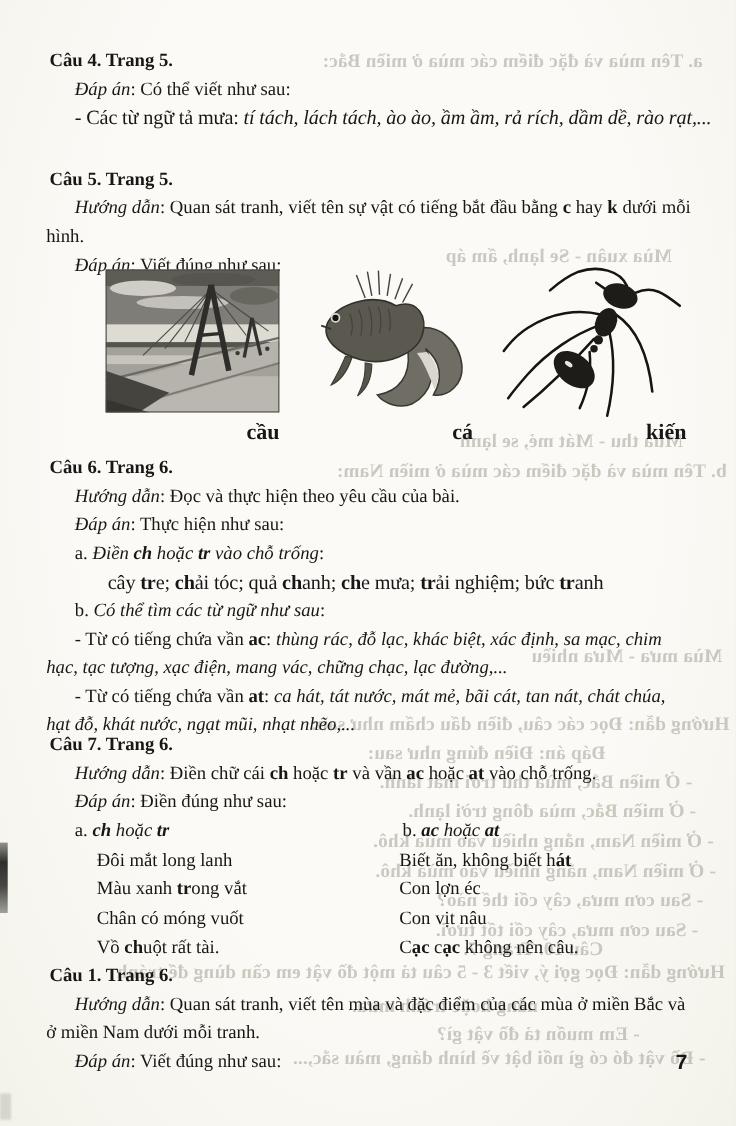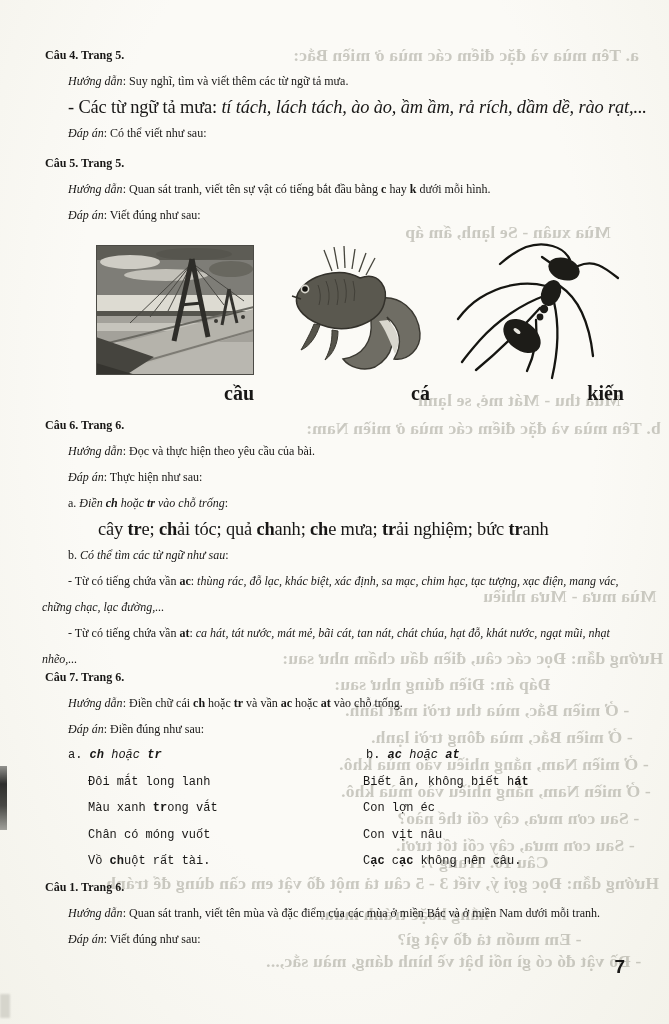--- a/index.html
+++ b/index.html
@@ -31,34 +31,34 @@
     background:linear-gradient(#8a8a86,#1e1e1c 28%,#3a3a36 62%,#9a9a94);
     filter:blur(.6px);opacity:.92;
   }
   .smudge-light{
     position:absolute;left:0;top:994px;width:10px;height:24px;
     background:#cfcec5;filter:blur(1.2px);opacity:.8;
   }
   
   .content{position:absolute;left:42px;width:587px;top:0;}
   .blk{position:absolute;left:0;width:587px;}
-  .line{margin:0;line-height:26px;font-size:12px;}
+  .line{margin:0;line-height:26px;font-size:17px;}
   .heading{text-indent:3px;font-weight:bold;}
   .para{text-indent:26px;}
   .indent2{text-indent:56px;}
   .tight{font-size:18.4px;letter-spacing:-0.15px;white-space:nowrap;}
   .seg-n{}
   .seg-b{font-weight:bold;}
   .seg-i{font-style:italic;}
   .seg-bi{font-weight:bold;font-style:italic;}
   
   .cols{display:flex;}
   .col-a{width:306px;flex:none;}
   .col-b{width:281px;flex:none;}
-  .cols .line{line-height:26.5px;font-family:Liberation Mono, monospace;}
+  .cols .line{line-height:26.5px;}
   .col-head{text-indent:26px;}
   .col-item{text-indent:46px;}
   .col-b .col-head{text-indent:0;margin-left:18px;}
   .col-b .col-item{text-indent:15px;}
   
   .figures{position:absolute;left:42px;top:240px;width:587px;display:flex;align-items:flex-start;}
   .figure{display:flex;flex-direction:column;align-items:flex-end;flex:none;}
   .fig-bridge{margin-left:52px;width:160px;}
   .fig-fish{margin-left:24px;width:152px;}
   .fig-ant{margin-left:14px;width:180px;}
@@ -97,23 +97,22 @@
       <div class="ghost-line" style="top: 951px; right: 28px;">- Đồ vật đó có gì nổi bật về hình dáng, màu sắc,...</div>
     </div>
 
   <div class="smudge-dark"></div>
   <div class="smudge-light"></div>
 
   <div class="content">
 
     <div class="blk" style="top:42px">
       <p class="line heading"><span class="seg-b">Câu 4. Trang 5.</span></p>
-      <p class="line para"><span class="seg-i">Hướng dẫn</span><span class="seg-n">: Suy nghĩ, tìm và viết thêm các từ ngữ tả mưa.</span></p>
+      <p class="line para"><span class="seg-i">Đáp án</span><span class="seg-n">: Có thể viết như sau:</span></p>
       <p class="line para tight"><span class="seg-n">- Các từ ngữ tả mưa: </span><span class="seg-i">tí tách, lách tách, ào ào, ầm ầm, rả rích, dầm dề, rào rạt,...</span></p>
-      <p class="line para"><span class="seg-i">Đáp án</span><span class="seg-n">: Có thể viết như sau:</span></p>
     </div>
 
     <div class="blk" style="top:150px">
       <p class="line heading"><span class="seg-b">Câu 5. Trang 5.</span></p>
       <p class="line para"><span class="seg-i">Hướng dẫn</span><span class="seg-n">: Quan sát tranh, viết tên sự vật có tiếng bắt đầu bằng </span><span class="seg-b">c</span><span class="seg-n"> hay </span><span class="seg-b">k</span><span class="seg-n"> dưới mỗi hình.</span></p>
       <p class="line para"><span class="seg-i">Đáp án</span><span class="seg-n">: Viết đúng như sau:</span></p>
     </div>
 
     <div class="blk" style="top:412px">
       <p class="line heading"><span class="seg-b">Câu 6. Trang 6.</span></p>

